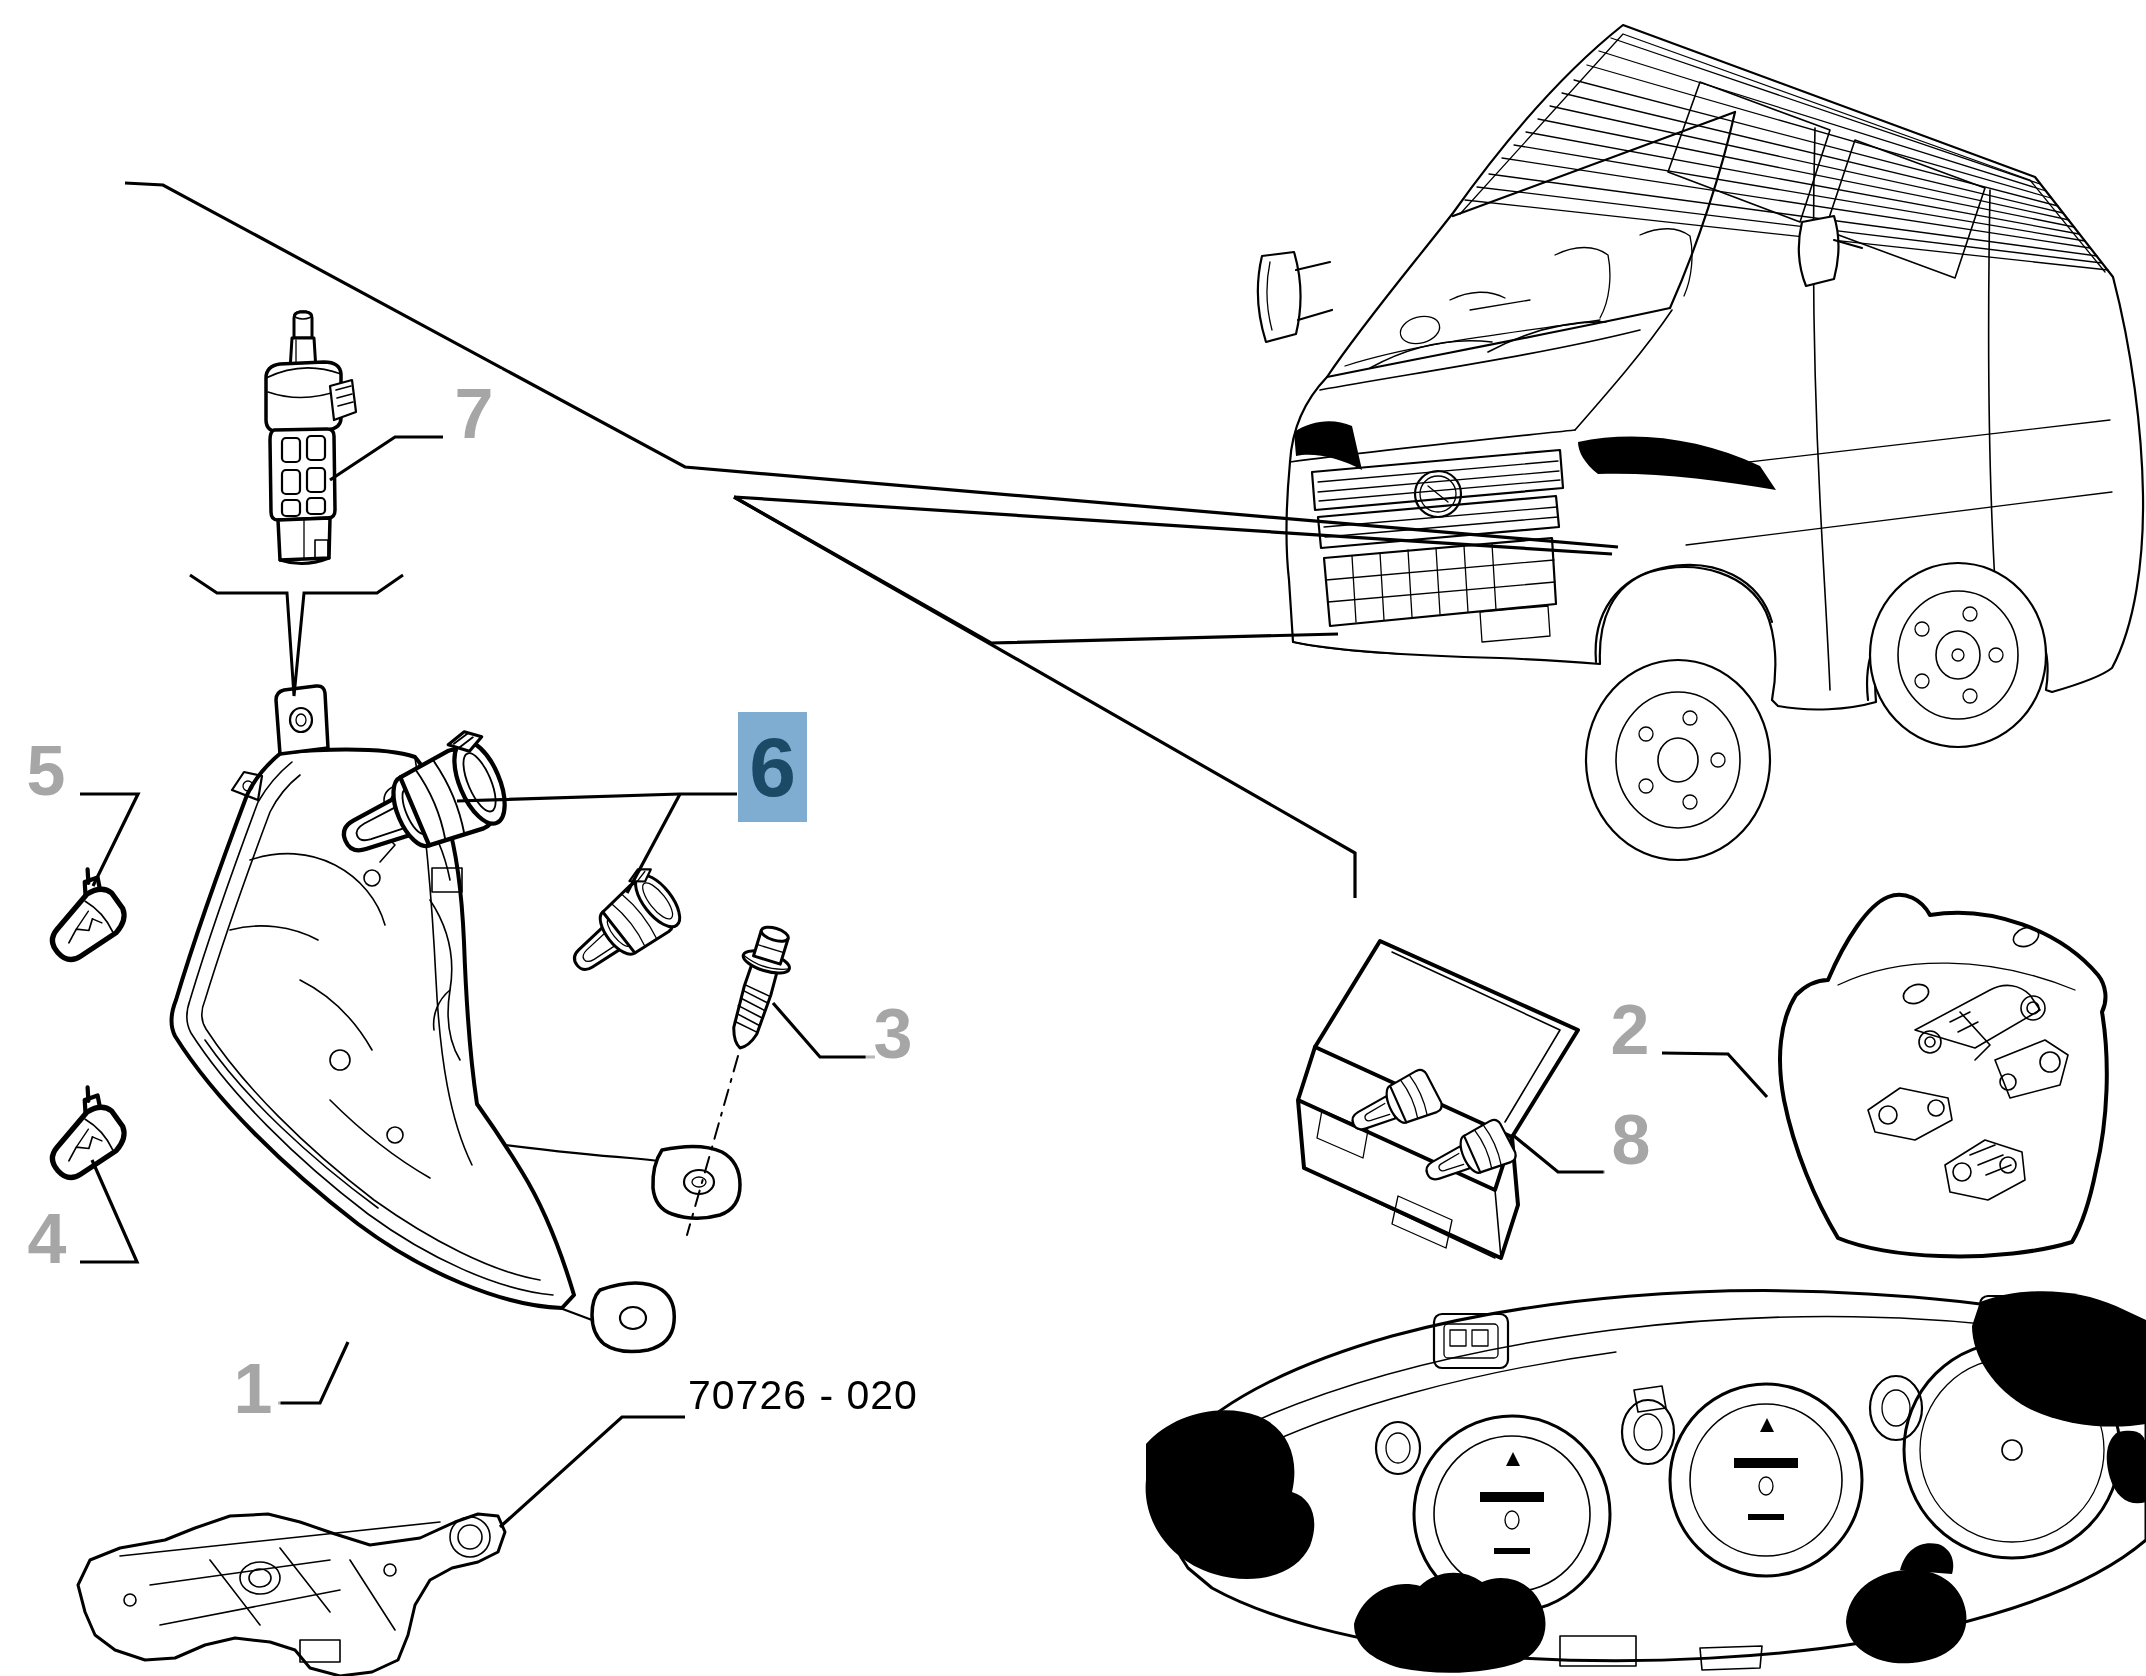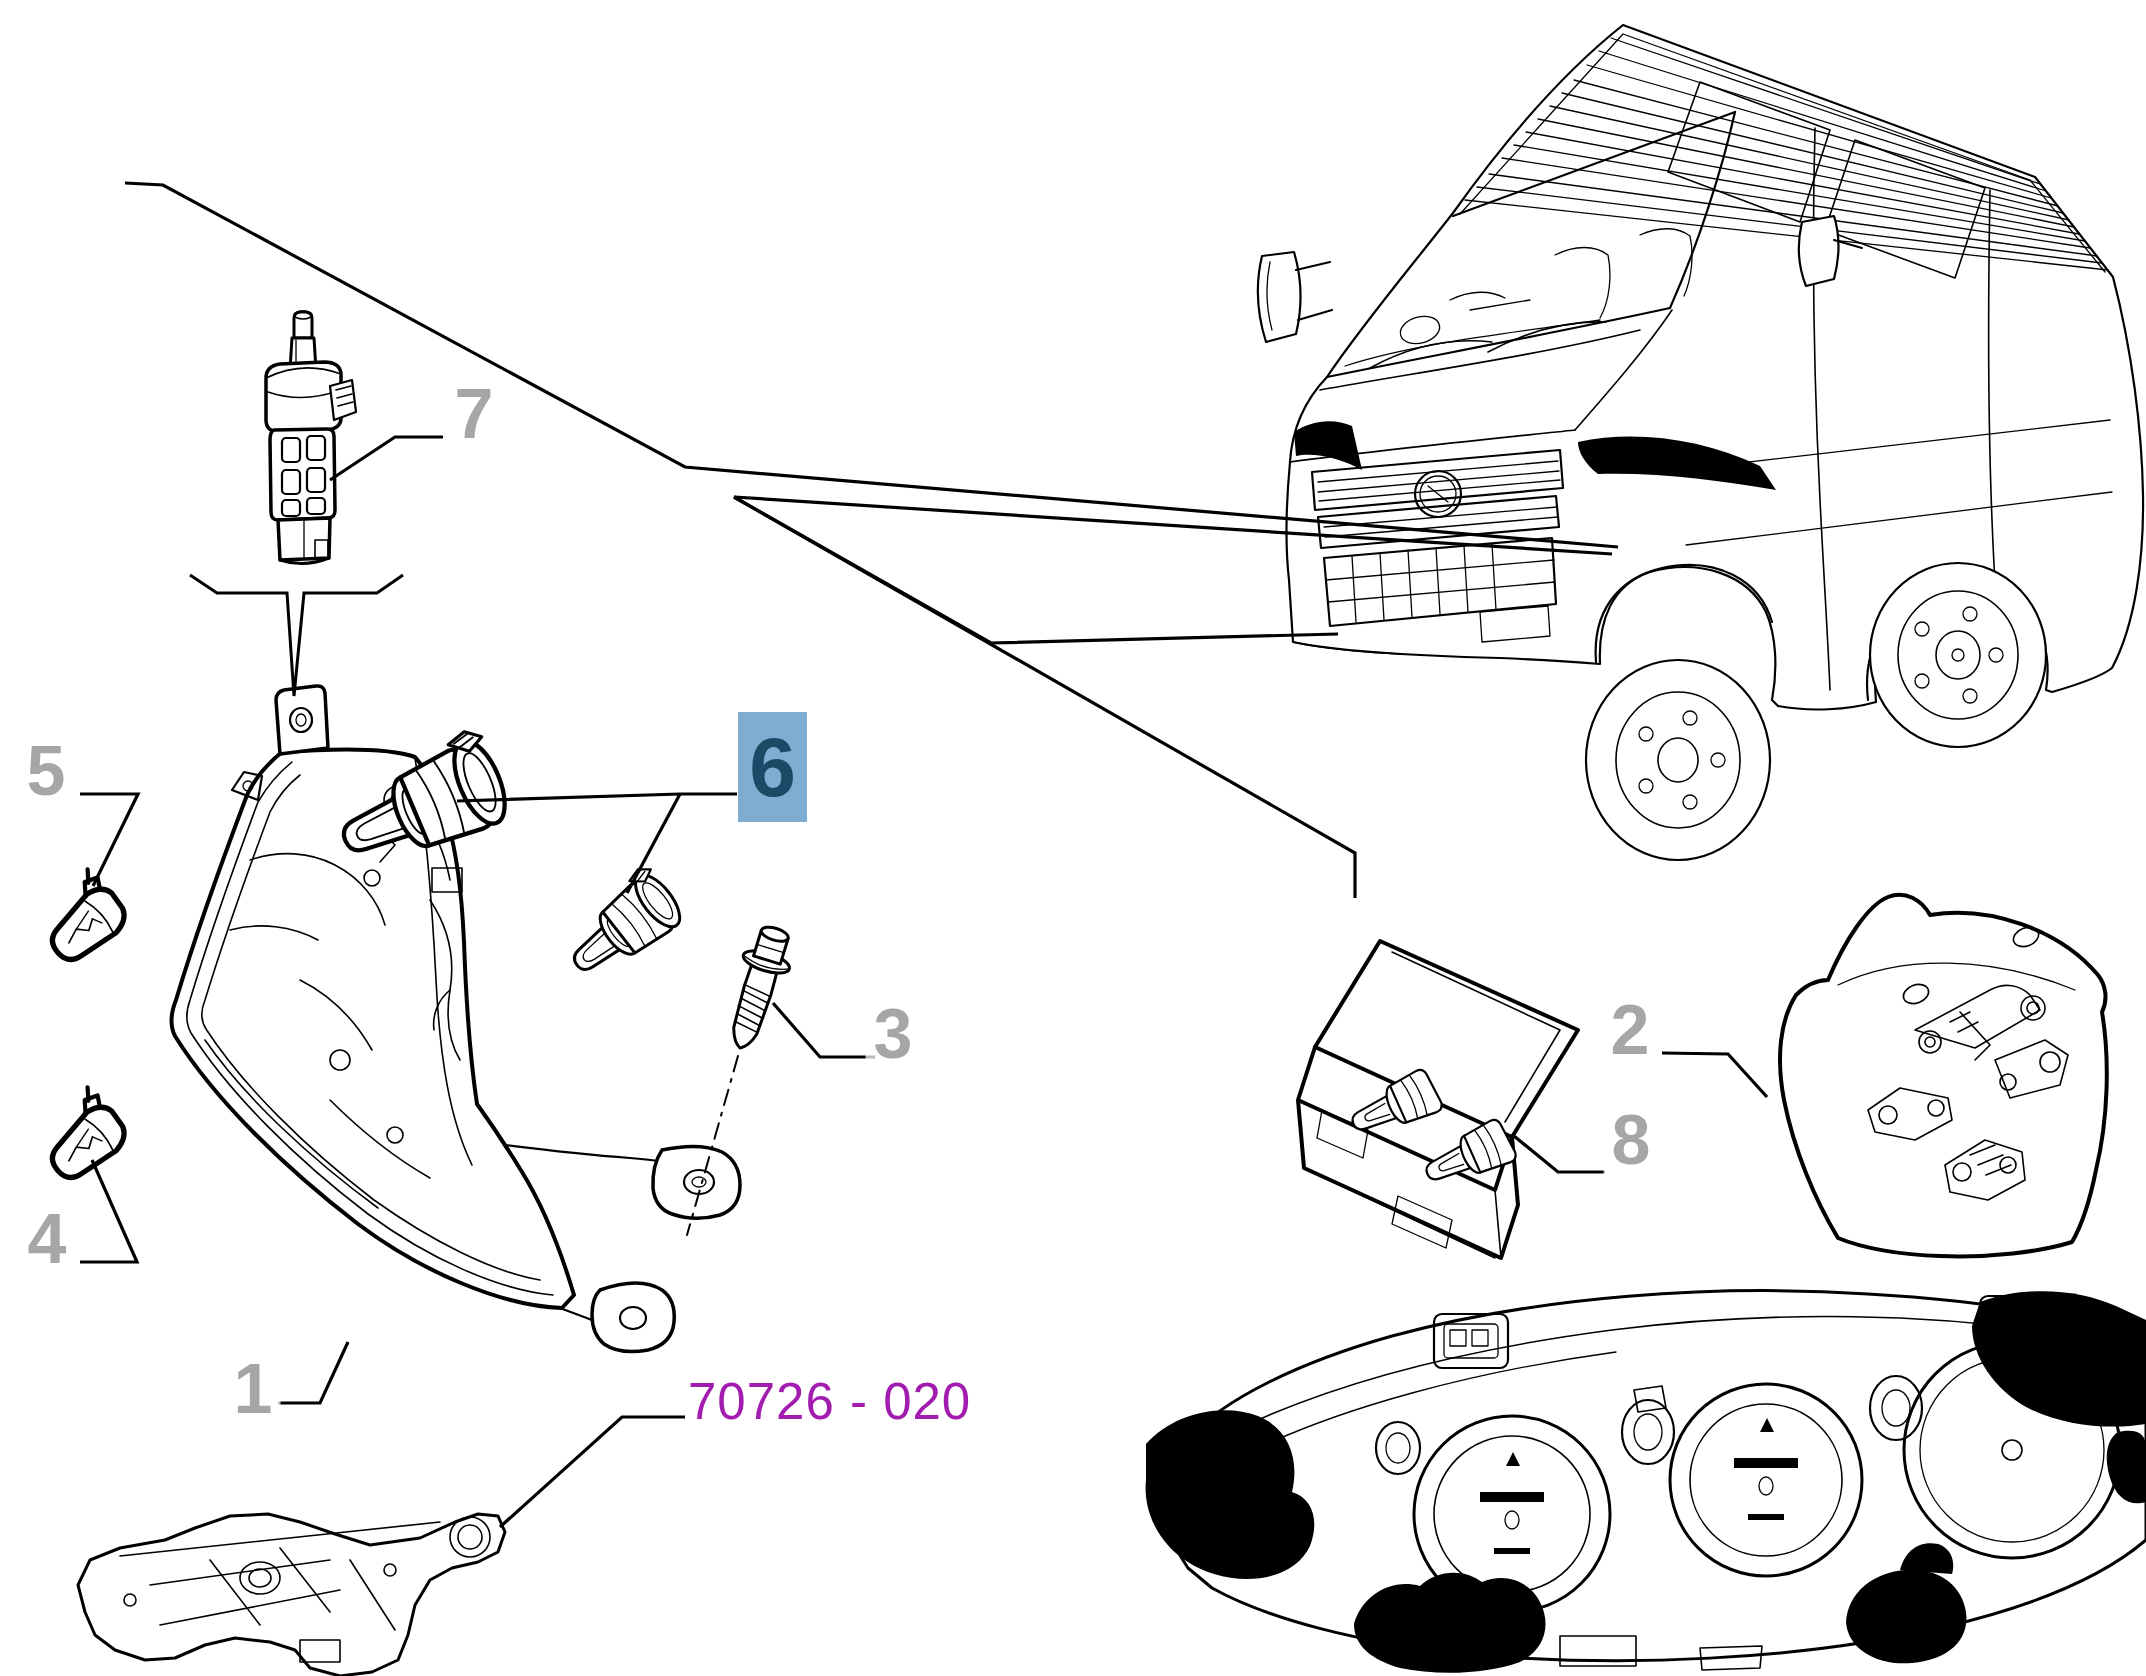--- a/index.html
+++ b/index.html
@@ -15,21 +15,21 @@
   svg .w4{stroke-width:4}
   svg .w5{stroke-width:5}
   svg .wh{fill:#ffffff;}
   svg .blk{fill:#000;stroke:none;}
   svg .leader{fill:none;stroke:#000;stroke-width:3.2;stroke-linecap:butt;stroke-linejoin:miter;}
   .co{position:absolute;transform:translate(-50%,-50%);font-weight:bold;font-size:70px;
       line-height:1;color:#a6a6a6;background:rgba(255,255,255,0.72);padding:10px 8px;}
   .co-hl{position:absolute;left:738px;top:712px;width:69px;height:110px;background:#7fadd2;
          color:#1a4a66;font-weight:bold;font-size:84px;display:flex;align-items:center;
          justify-content:center;}
-  .pn{position:absolute;left:688px;top:1372px;font-size:51px;color:#a21caf;letter-spacing:1px;
+  .pn{position:absolute;left:688px;top:1372px;font-size:41px;color:#000000;letter-spacing:1px;
       white-space:pre;}
 </style>
 </head>
 <body>
 
 <div class="stage">
 
 <svg width="2146" height="1676" viewBox="0 0 2146 1676">
 
   <g>

